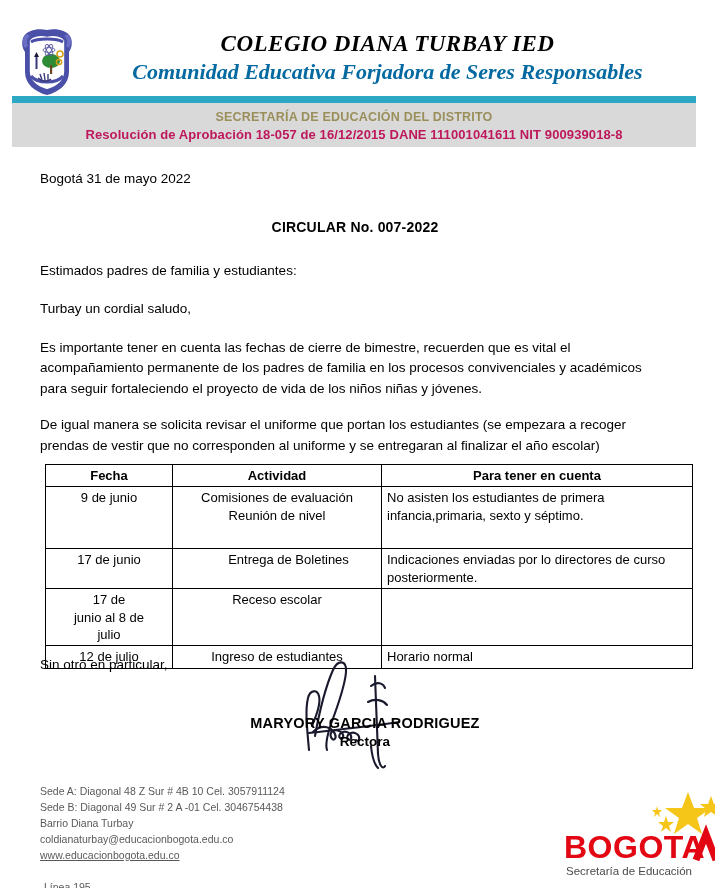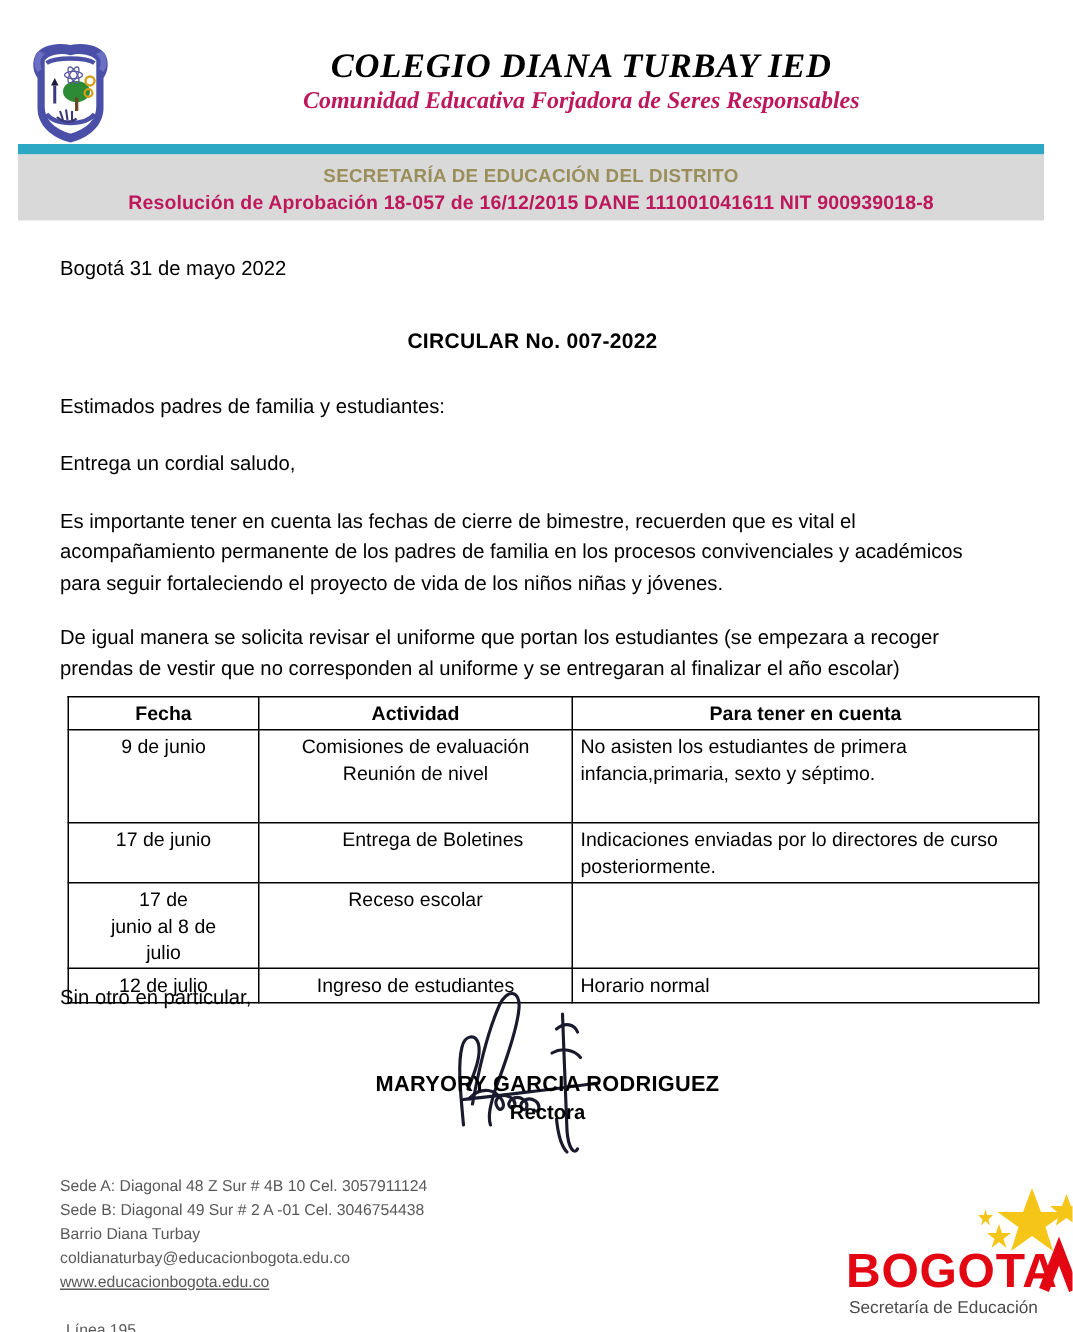--- a/index.html
+++ b/index.html
@@ -42,23 +42,23 @@
     font-size: 23px;
     letter-spacing: 0.5px;
     line-height: 1.18;
     color: #000;
     margin: 0;
   }
   .school-motto {
     font-family: "Liberation Serif", serif;
     font-weight: bold;
     font-style: italic;
-    font-size: 16px;
+    font-size: 22px;
     line-height: 1.18;
-    color: #be185d;
+    color: #0369a1;
     margin: 2px 0 0 0;
   }
 
   
   .teal-rule {
     position: absolute;
     left: 12px;
     top: 96px;
     width: 684px;
     height: 7px;
@@ -259,21 +259,21 @@
 
 <div class="gray-band">
   <div class="band-line1">SECRETARÍA DE EDUCACIÓN DEL DISTRITO</div>
   <div class="band-line2">Resolución de Aprobación 18-057 de 16/12/2015 DANE 111001041611 NIT 900939018-8</div>
 </div>
 
 <div class="doc-body">
   <div class="date-line">Bogotá 31 de mayo 2022</div>
   <div class="circular-title">CIRCULAR No. 007-2022</div>
   <div class="para">Estimados padres de familia y estudiantes:</div>
-  <div class="para">Entrega un cordial saludo,</div>
+  <div class="para">Turbay un cordial saludo,</div>
   <div class="para tight">Es importante tener en cuenta las fechas de cierre de bimestre, recuerden que es vital el acompañamiento permanente de los padres de familia en los procesos convivenciales y académicos para seguir fortaleciendo el proyecto de vida de los niños niñas y jóvenes.</div>
   <div class="para tight">De igual manera se solicita revisar el uniforme que portan los estudiantes (se empezara a recoger prendas de vestir que no corresponden al uniforme y se entregaran al finalizar el año escolar)</div>
 </div>
 
 <div class="sched-wrap">
   <table class="sched">
     <thead>
       <tr>
         <th class="col-fecha">Fecha</th>
         <th class="col-act">Actividad</th>

